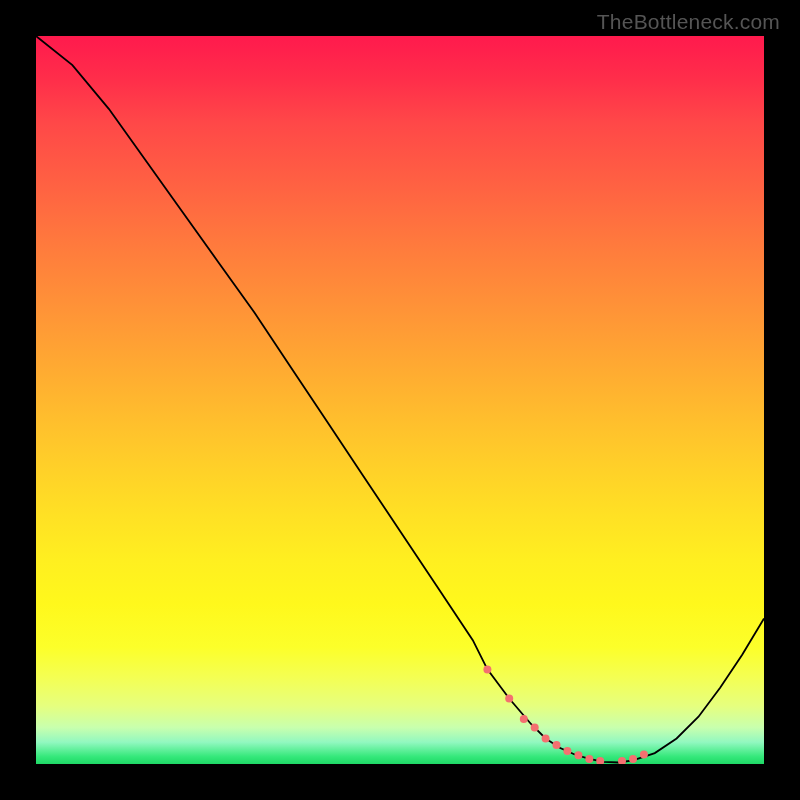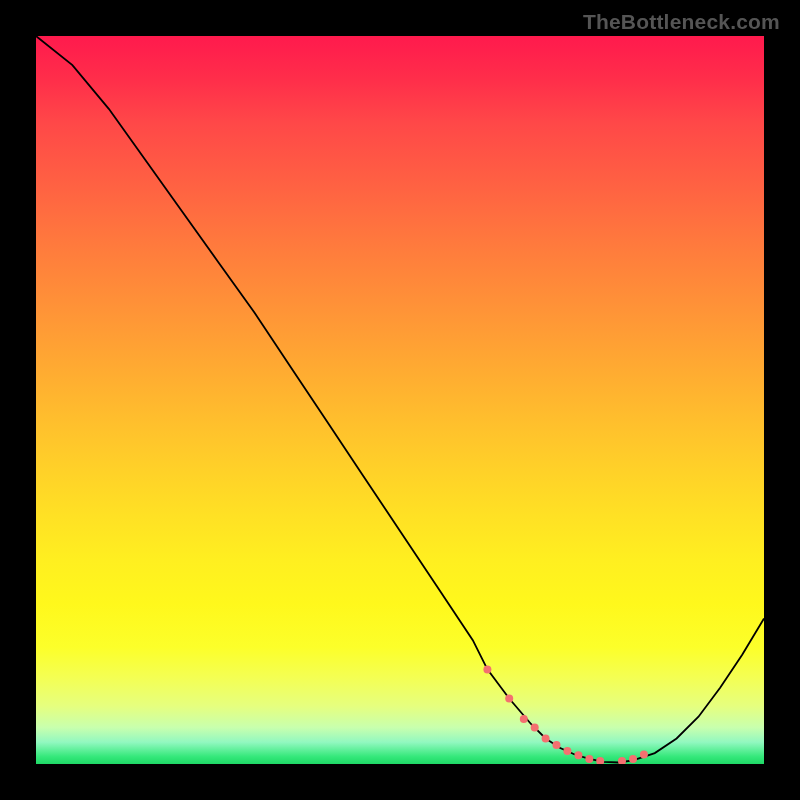--- a/index.html
+++ b/index.html
@@ -21,21 +21,21 @@
  #ffef20 72%,
  #fff81c 78%,
  #fcff2a 84%,
  #f4ff52 88%,
  #e6ff7e 92%,
  #c8ffae 95%,
  #92f8c0 97%,
  #34e87a 99%,
  #1fd866 100%)}
 .curve{position:absolute;inset:0}
-.watermark{position:absolute;top:10px;right:20px;color:#555;font-size:21px;font-weight:700;letter-spacing:0.2px}
+.watermark{position:absolute;top:10px;right:20px;color:#555;font-size:21px;font-weight:400;letter-spacing:0.2px}
 .dots circle{fill:#f47070}
 </style>
 </head>
 <body>
 
 <div class="watermark">TheBottleneck.com</div>
 
 <div class="plot">
   <div class="gradient"></div>
   <svg class="curve" viewBox="0 0 728 728" preserveAspectRatio="none">

